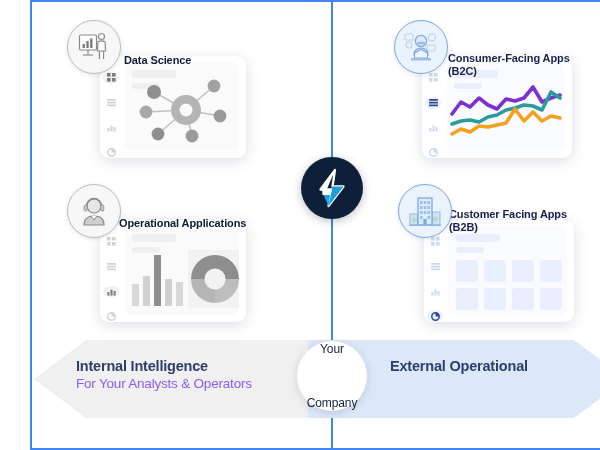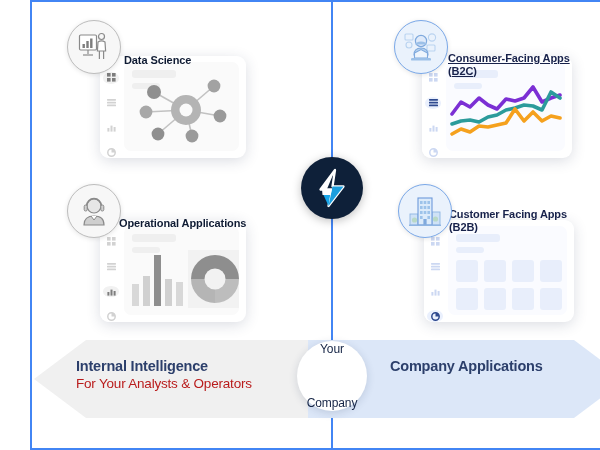--- a/index.html
+++ b/index.html
@@ -109,21 +109,21 @@
     position:absolute;right:2px;top:0;width:318px;height:78px;
     background:#dce7f8;
     clip-path:polygon(100% 50%, calc(100% - 52px) 0%, 0% 0%, 0% 100%, calc(100% - 52px) 100%);
   }
   .atext{position:absolute;z-index:7;}
   .atext .t1{
     font-size:14.5px;font-weight:bold;color:#2c3f6b;
     letter-spacing:-.2px;line-height:18px;white-space:nowrap;
   }
   .atext .t2{
-    font-size:13.5px;color:#b91c1c;
+    font-size:13.5px;color:#8b5cf6;
     letter-spacing:-.2px;line-height:18px;white-space:nowrap;
   }
   .atext.left{left:44px;top:355px;}
   .atext.right{left:358px;top:355px;}
 
   .company{
     position:absolute;left:265px;top:339px;
     width:70px;height:70px;border-radius:50%;
     background:#ffffff;
     display:flex;flex-direction:column;align-items:center;justify-content:space-between;
@@ -340,21 +340,21 @@
         <svg width="122" height="88" viewBox="0 0 122 88" style="position:absolute;left:0;top:0;">
           <g fill="none" stroke-width="3.6" stroke-linejoin="round" stroke-linecap="round">
             <polyline points="6,52 15,40 24,45 33,36 42,43 51,47 60,37 69,39 78,36 87,25 96,40 105,36 114,33" stroke="#7B2FD4"></polyline>
             <polyline points="6,62 15,59 24,58 33,60 42,55 51,53 60,48 69,46 78,43 87,44 96,48 105,30 114,36" stroke="#2B9B9B"></polyline>
             <polyline points="6,72 15,67 24,70 33,64 42,65 51,63 60,61 69,47 78,59 87,50 96,59 105,54 114,56" stroke="#F5A11E"></polyline>
           </g>
         </svg>
       </div>
     </div>
   </div>
-  <div class="ctitle blue" style="left:416px;top:50px;width:130px;text-decoration:underline;">Consumer-Facing Apps
+  <div class="ctitle blue" style="left:416px;top:50px;width:130px;">Consumer-Facing Apps
 (B2C)</div>
   <div class="badge blue" style="left:362px;top:18px;width:52px;height:52px;">
     <svg width="36" height="32" viewBox="0 0 36 32">
       <g fill="none" stroke="#b9d3f0" stroke-width="1.1">
         <rect x="2" y="3" width="8" height="6" rx="1"></rect>
           <circle cx="29" cy="6.5" r="3.6"></circle>
         <rect x="24" y="14" width="8" height="6" rx="1"></rect>
           <circle cx="6" cy="14" r="3"></circle>
       </g>
       <circle cx="18" cy="10" r="5.6" fill="#dfeafa" stroke="#7fa9dd" stroke-width="1.2"></circle>
@@ -458,21 +458,21 @@
     <div class="arrowL"></div>
     <div class="arrowR"></div>
   </div>
 
   <div class="atext left">
     <div class="t1">Internal Intelligence</div>
     <div class="t2">For Your Analysts &amp; Operators</div>
   </div>
 
   <div class="atext right">
-    <div class="t1">Company Applications</div>
+    <div class="t1">External Operational</div>
   </div>
 
   <div class="company">
     <span>Your</span>
     <span>Company</span>
   </div>
 
 </div>
 
 </body></html>

